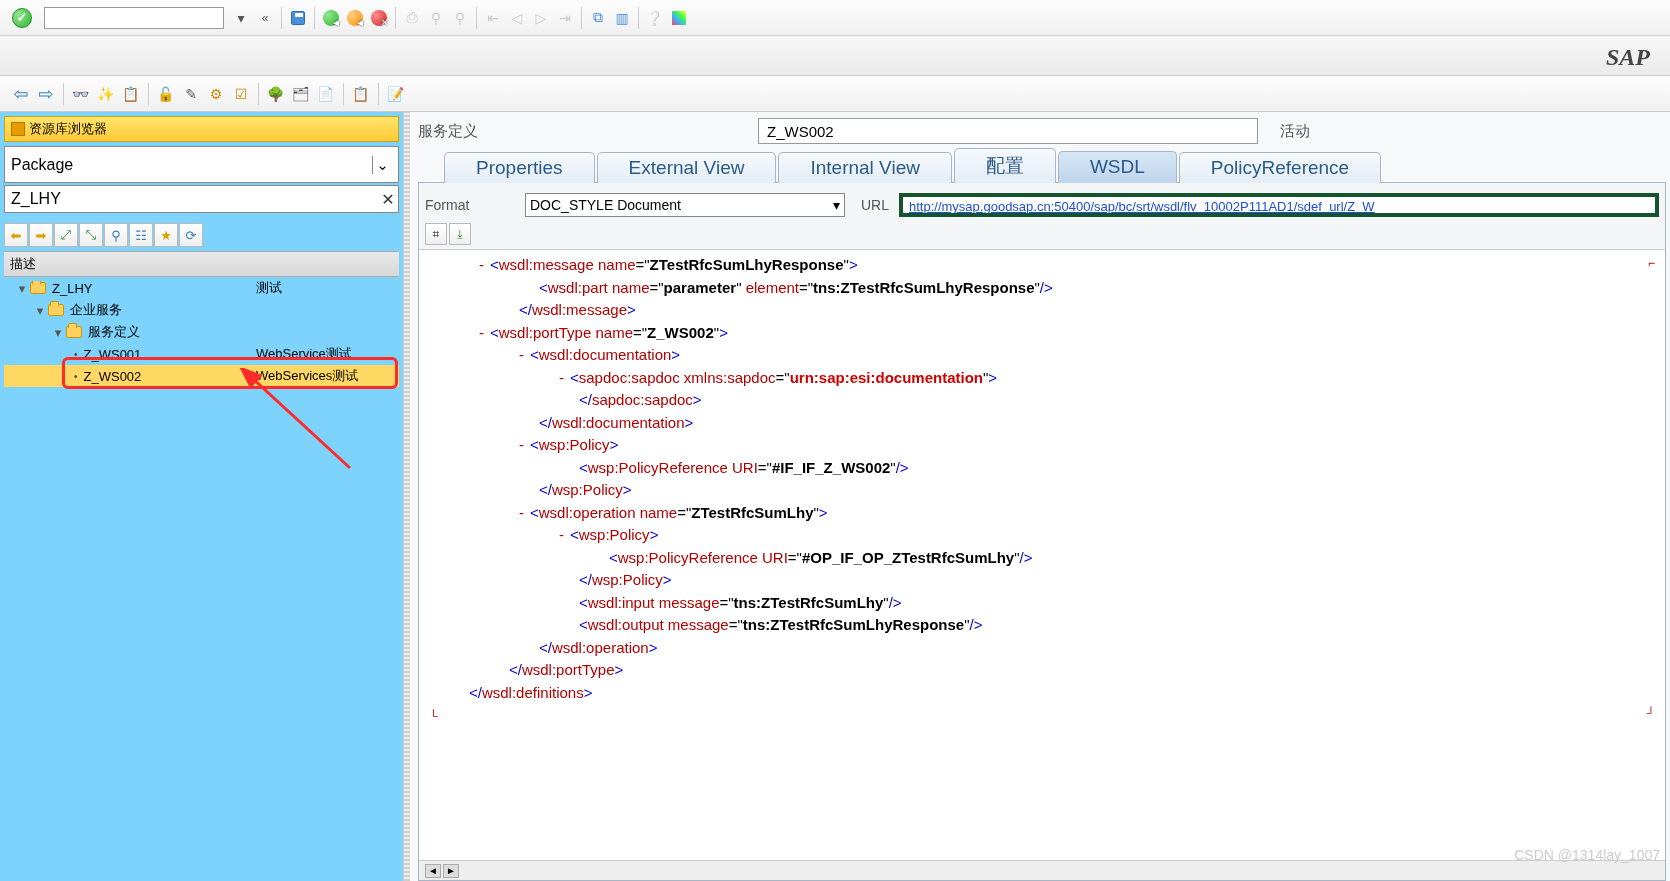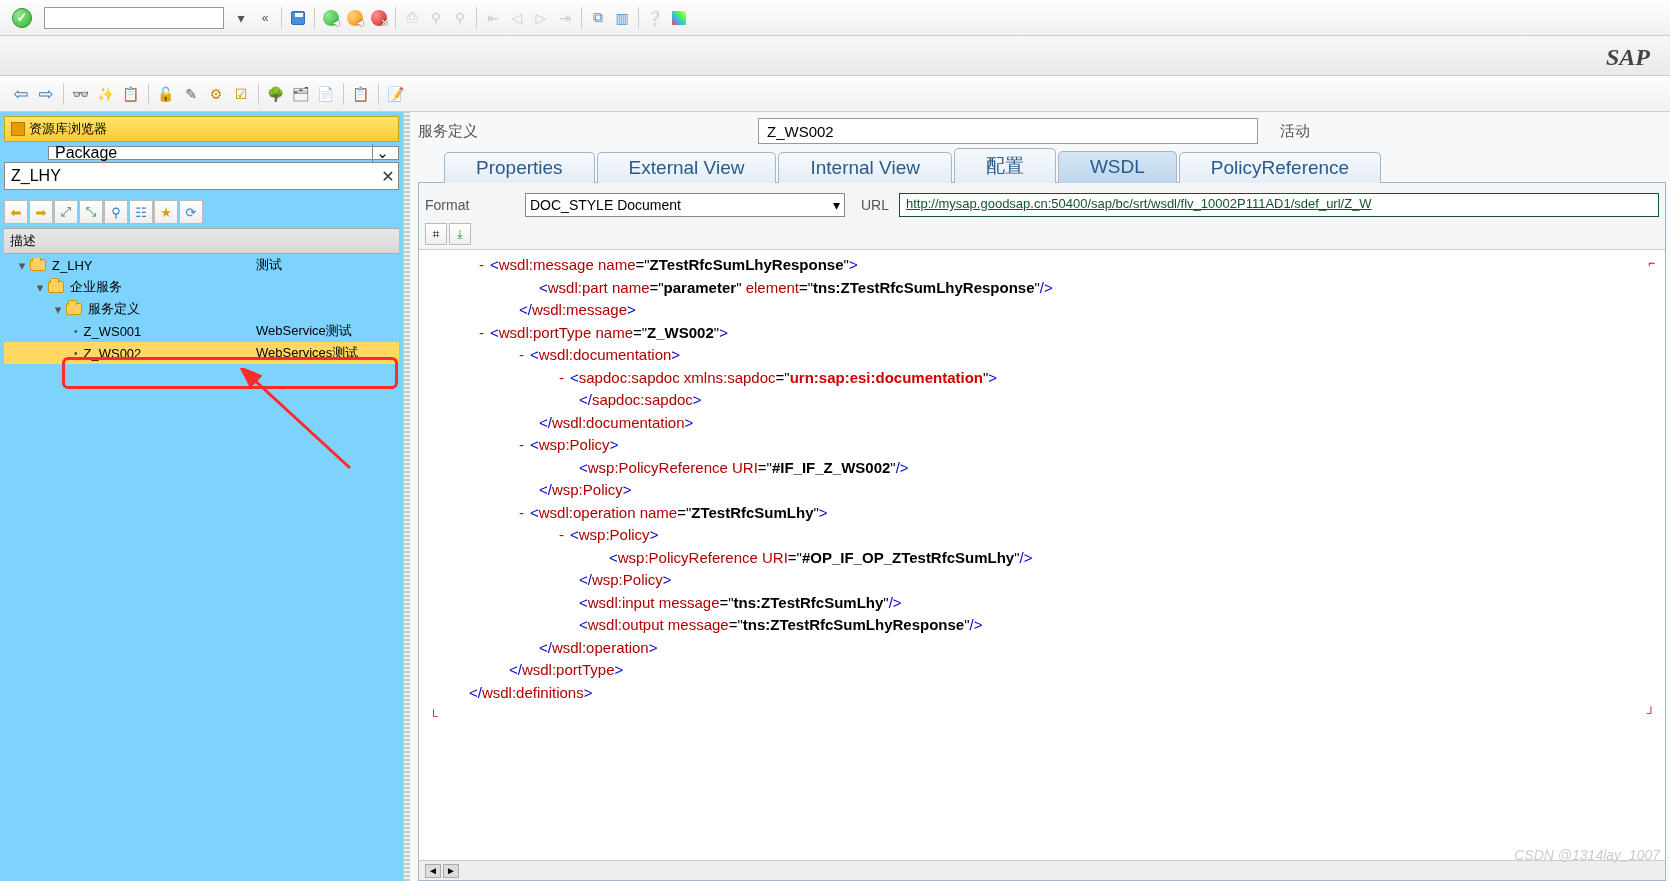--- a/index.html
+++ b/index.html
@@ -18,21 +18,21 @@
 .ball .arr{position:absolute;bottom:-2px;right:-2px;color:#fff;font-size:10px;text-shadow:0 0 2px #000;}
 .title-bar{height:40px;background:linear-gradient(#f7f7f7,#eaeaea);border-bottom:1px solid #ccc;display:flex;align-items:flex-end;padding:0 20px 4px;justify-content:flex-end;}
 .title-bar .sap{font-family:Georgia,serif;font-style:italic;font-weight:bold;font-size:24px;color:#444;}
 .toolbar-sub{display:flex;align-items:center;height:36px;padding:2px 10px;gap:3px;border-bottom:1px solid #ccc;background:linear-gradient(#fdfdfd,#f0f0f0);}
 .arrow-btn{color:#3a7fbf;font-size:18px;}
 .main{display:flex;position:absolute;top:112px;bottom:0;left:0;right:0;}
 .left-panel{width:404px;border-right:1px solid #ccc;display:flex;flex-direction:column;padding:4px;background:#7dd3fc;}
 .repo-hdr{background:linear-gradient(#ffe56a,#ffc938);border:1px solid #c9a315;padding:3px 6px;display:flex;align-items:center;gap:4px;font-size:13px;}
 .repo-hdr .ico{width:14px;height:14px;background:#e69b00;border:1px solid #b87700;}
 .sel-box{display:flex;margin-top:4px;}
-.sel-box input,.sel-box .combo{height:14px;border:1px solid #888;font-size:15px;padding:2px 6px;width:100%;background:#fff;margin-left:44px;}
+.sel-box input,.sel-box .combo{height:37px;border:1px solid #888;font-size:15px;padding:2px 6px;width:100%;background:#fff;}
 .combo{display:flex;align-items:center;justify-content:space-between;}
 .combo .dd{width:20px;text-align:center;border-left:1px solid #888;cursor:pointer;}
 .clear-x{width:20px;text-align:center;font-size:16px;cursor:pointer;color:#333;}
 .input-line{display:flex;align-items:center;border:1px solid #888;background:#fff;height:28px;margin-top:2px;}
 .input-line input{border:none;flex:1;font-size:16px;padding:2px 6px;outline:none;}
 .mini-tb{display:flex;gap:1px;margin:10px 0 4px;}
 .mini-tb .mb{width:24px;height:24px;border:1px solid #bbb;background:linear-gradient(#fff,#eee);display:flex;align-items:center;justify-content:center;font-size:13px;cursor:pointer;}
 .tree-hdr{display:flex;border-top:1px solid #aaa;border-bottom:1px solid #aaa;background:linear-gradient(#e8e8e8,#d8d8d8);font-size:13px;}
 .tree-hdr div{padding:3px 6px;}
 .col1{width:248px;border-right:1px solid #aaa;}
@@ -54,36 +54,36 @@
 .def-row input{width:500px;height:26px;border:1px solid #999;font-size:15px;padding:2px 8px;background:#fff;}
 .def-row .status{font-size:15px;color:#555;margin-left:12px;}
 .tabs{display:flex;align-items:flex-end;height:28px;padding-left:30px;}
 .tab{padding:4px 31px;border:1px solid #a6b6c6;border-bottom:none;border-radius:5px 5px 0 0;margin-right:2px;background:linear-gradient(#f5f9fc,#e4edf5);color:#2a5a8a;font-size:19px;cursor:pointer;position:relative;top:1px;}
 .tab.active{background:linear-gradient(#d6e6f5,#c0d6ec);font-weight:normal;border-bottom:1px solid #c0d6ec;z-index:2;}
 .tab-content{border:1px solid #a6b6c6;margin:0 4px 0 4px;flex:1;background:#f3f5f7;display:flex;flex-direction:column;overflow:hidden;}
 .fmt-row{display:flex;align-items:center;gap:10px;padding:10px 6px 6px;}
 .fmt-row .lbl{width:90px;font-size:14px;color:#555;}
 .fmt-combo{width:320px;height:24px;border:1px solid #888;background:#fff;display:flex;align-items:center;justify-content:space-between;padding:0 4px;font-size:14px;}
 .fmt-row .url-lbl{font-size:14px;color:#555;margin-left:6px;}
-.url-field{flex:1;height:24px;border:1px solid #14532d;background:#fff;padding:2px 6px;font-size:13px;text-decoration:underline;color:#14532d;white-space:nowrap;overflow:hidden;}
+.url-field{flex:1;height:24px;border:4px solid #14532d;background:#fff;padding:2px 6px;font-size:13px;text-decoration:underline;color:#1d4ed8;white-space:nowrap;overflow:hidden;}
 .tiny-tb{display:flex;gap:2px;padding:0 6px 4px;}
 .tiny-tb .tb{width:22px;height:22px;border:1px solid #bbb;background:linear-gradient(#fff,#eee);display:flex;align-items:center;justify-content:center;cursor:pointer;font-size:12px;}
 .xml-view{flex:1;background:#fff;border-top:1px solid #ccc;font-family:Verdana,Arial,sans-serif;font-size:15px;font-weight:bold;line-height:1.5;overflow:auto;padding:4px 10px;position:relative;}
 .xml-line{white-space:nowrap;}
 .dash{color:#b00000;font-weight:normal;padding-right:6px;}
 .br{color:#0000cc;font-weight:normal;}
 .tag{color:#b00000;font-weight:normal;}
 .attr{color:#b00000;font-weight:normal;}
 .eq{color:#000;font-weight:normal;}
 .val{color:#000;font-weight:bold;}
 .valred{color:#d00000;font-weight:bold;}
 .corner{color:#d00000;font-size:12px;font-weight:normal;}
 .scroll-btm{height:20px;border-top:1px solid #ccc;background:#eee;display:flex;align-items:center;padding-left:6px;gap:2px;}
 .scroll-btm .sb{width:16px;height:14px;background:#ddd;border:1px solid #aaa;display:flex;align-items:center;justify-content:center;font-size:10px;cursor:pointer;}
-.watermark{position:absolute;right:10px;bottom:18px;color:#ccc;font-size:14px;font-style:italic;pointer-events:none;}
+.watermark{position:absolute;right:10px;bottom:18px;color:#ccc;font-size:14px;pointer-events:none;}
 .splitter{width:6px;background:repeating-linear-gradient(0deg,#ccc,#ccc 2px,#eee 2px,#eee 4px);cursor:col-resize;}
 .pad{display:inline-block;}
 </style>
 </head>
 <body>
 
 <div class="toolbar-main">
   <div class="green-check">✓</div>
   <input class="cmd-input" style="">
   <div class="tb-btn">▾</div>

